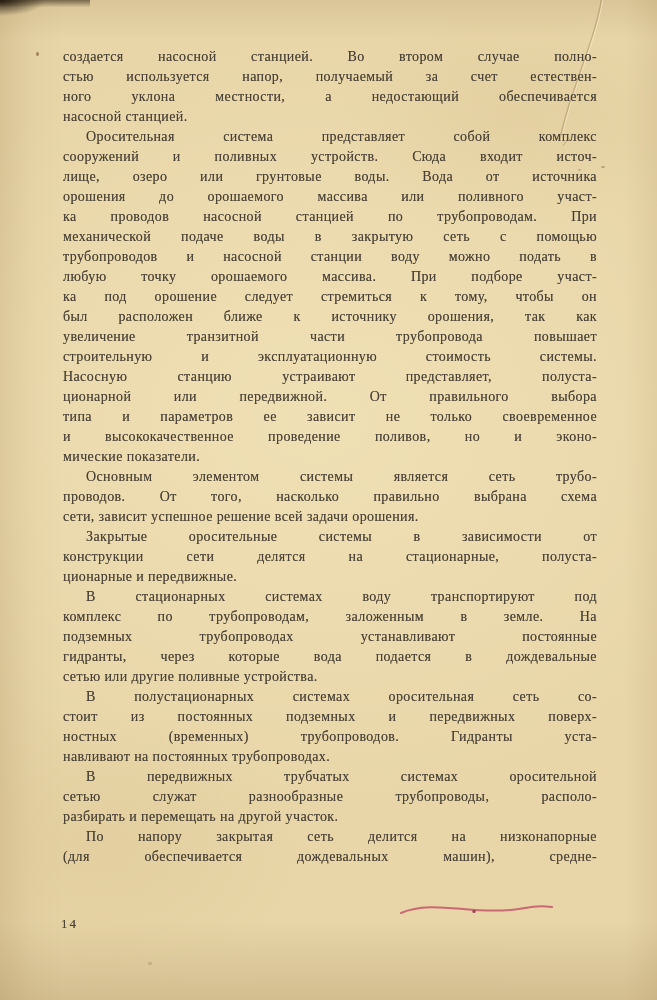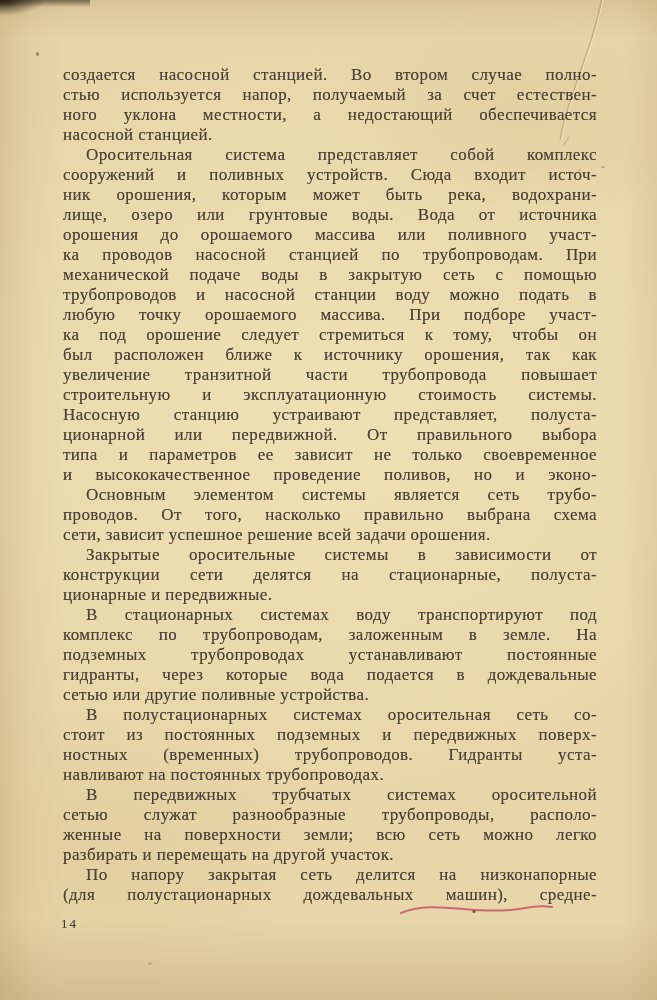--- a/index.html
+++ b/index.html
@@ -22,24 +22,23 @@
   .corner-shadow{
     position:absolute;left:0;top:0;width:90px;height:46px;
     background:
       radial-gradient(ellipse 46px 16px at 0% 0%, rgba(32,23,12,0.95), rgba(32,23,12,0) 100%),
       linear-gradient(to bottom, rgba(40,29,15,0.55), rgba(40,29,15,0) 16%);
     pointer-events:none;
   }
   .text-block{
     position:absolute;left:63px;top:47px;width:534px;
     color:#4a4238;
-    font-size:17px;line-height:20px;
+    font-size:14px;line-height:20px;
     letter-spacing:0.4px;
     text-shadow:0 0 0.5px rgba(64,54,42,0.55);
-    margin-top:18px;
   }
   .paragraph{margin:0;}
   .line{
     text-align:justify;
     text-align-last:justify;
     white-space:normal;
     height:20px;overflow:visible;
   }
   .line.indent{text-indent:23px;}
   .line.lastline{text-align-last:left;}
@@ -72,35 +71,35 @@
   <div class="text-block" id="text-block">
       <div class="paragraph">
         <div class="line">создается насосной станцией. Во втором случае полно-</div>
         <div class="line">стью используется напор, получаемый за счет естествен-</div>
         <div class="line">ного уклона местности, а недостающий обеспечивается</div>
         <div class="line lastline">насосной станцией.</div>
       </div>
       <div class="paragraph">
         <div class="line indent">Оросительная система представляет собой комплекс</div>
         <div class="line">сооружений и поливных устройств. Сюда входит источ-</div>
-        <div class="line">ник орошения, которым может быть река, водохрани-</div>
         <div class="line">лище, озеро или грунтовые воды. Вода от источника</div>
         <div class="line">орошения до орошаемого массива или поливного участ-</div>
         <div class="line">ка проводов насосной станцией по трубопроводам. При</div>
         <div class="line">механической подаче воды в закрытую сеть с помощью</div>
         <div class="line">трубопроводов и насосной станции воду можно подать в</div>
         <div class="line">любую точку орошаемого массива. При подборе участ-</div>
         <div class="line">ка под орошение следует стремиться к тому, чтобы он</div>
         <div class="line">был расположен ближе к источнику орошения, так как</div>
         <div class="line">увеличение транзитной части трубопровода повышает</div>
         <div class="line">строительную и эксплуатационную стоимость системы.</div>
         <div class="line">Насосную станцию устраивают представляет, полуста-</div>
         <div class="line">ционарной или передвижной. От правильного выбора</div>
         <div class="line">типа и параметров ее зависит не только своевременное</div>
         <div class="line">и высококачественное проведение поливов, но и эконо-</div>
+        <div class="line lastline">мические показатели.</div>
       </div>
       <div class="paragraph">
         <div class="line indent">Основным элементом системы является сеть трубо-</div>
         <div class="line">проводов. От того, насколько правильно выбрана схема</div>
         <div class="line lastline">сети, зависит успешное решение всей задачи орошения.</div>
       </div>
       <div class="paragraph">
         <div class="line indent">Закрытые оросительные системы в зависимости от</div>
         <div class="line">конструкции сети делятся на стационарные, полуста-</div>
         <div class="line lastline">ционарные и передвижные.</div>
@@ -114,26 +113,25 @@
       </div>
       <div class="paragraph">
         <div class="line indent">В полустационарных системах оросительная сеть со-</div>
         <div class="line">стоит из постоянных подземных и передвижных поверх-</div>
         <div class="line">ностных (временных) трубопроводов. Гидранты уста-</div>
         <div class="line lastline">навливают на постоянных трубопроводах.</div>
       </div>
       <div class="paragraph">
         <div class="line indent">В передвижных трубчатых системах оросительной</div>
         <div class="line">сетью служат разнообразные трубопроводы, располо-</div>
-        <div class="line">женные на поверхности земли; всю сеть можно легко</div>
         <div class="line lastline">разбирать и перемещать на другой участок.</div>
       </div>
       <div class="paragraph">
         <div class="line indent">По напору закрытая сеть делится на низконапорные</div>
-        <div class="line">(для полустационарных дождевальных машин), средне-</div>
+        <div class="line">(для обеспечивается дождевальных машин), средне-</div>
       </div>
     </div>
 
   <svg class="underline-svg" width="170" height="24" viewBox="0 0 170 24">
     <path d="M6,16 C25,8 45,10 68,12 C90,14 110,15 130,11 C142,8.5 150,9 157,10" fill="none" stroke="#c4556b" stroke-width="2" stroke-linecap="round" opacity="0.85"></path>
     <circle cx="79" cy="14.5" r="1.6" fill="#8e3348" opacity="0.9"></circle>
   </svg>
 
   <div class="page-number">14</div>
 

